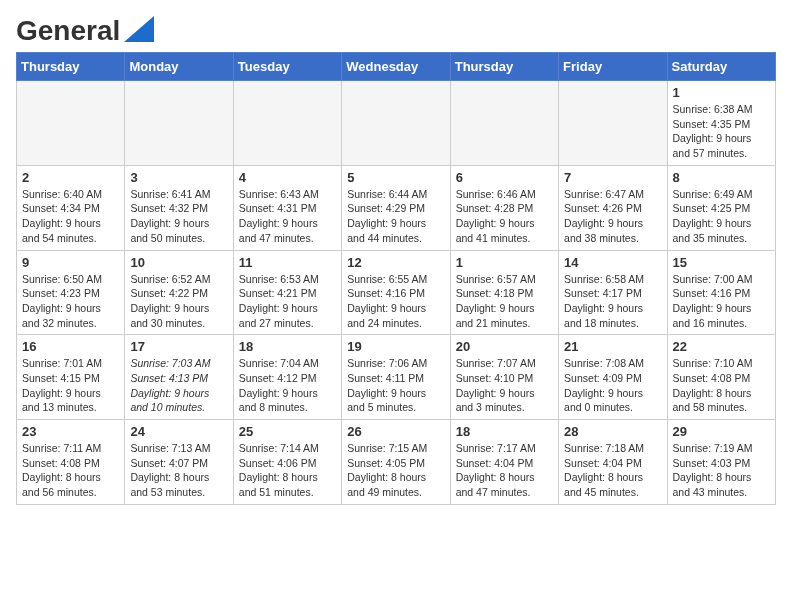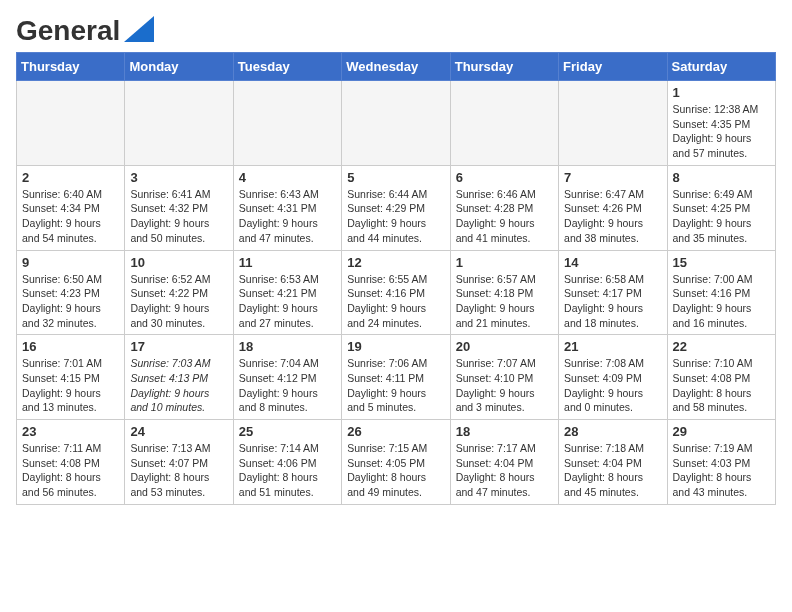--- a/index.html
+++ b/index.html
@@ -117,21 +117,21 @@
   <tbody id="calendar-body">
   <tr>
         <td class="empty"></td>
         <td class="empty"></td>
         <td class="empty"></td>
         <td class="empty"></td>
         <td class="empty"></td>
         <td class="empty"></td>
         <td>
           <span class="day-number">1</span>
-          <div class="day-info" style="white-space: pre-line;">Sunrise: 12:38 AM
+          <div class="day-info" style="white-space: pre-line;">Sunrise: 6:38 AM
 Sunset: 4:35 PM
 Daylight: 9 hours and 57 minutes.</div>
         </td>
       </tr>
       <tr>
         <td>
           <span class="day-number">2</span>
           <div class="day-info" style="white-space: pre-line;">Sunrise: 6:40 AM
 Sunset: 4:34 PM
 Daylight: 9 hours and 54 minutes.</div>

